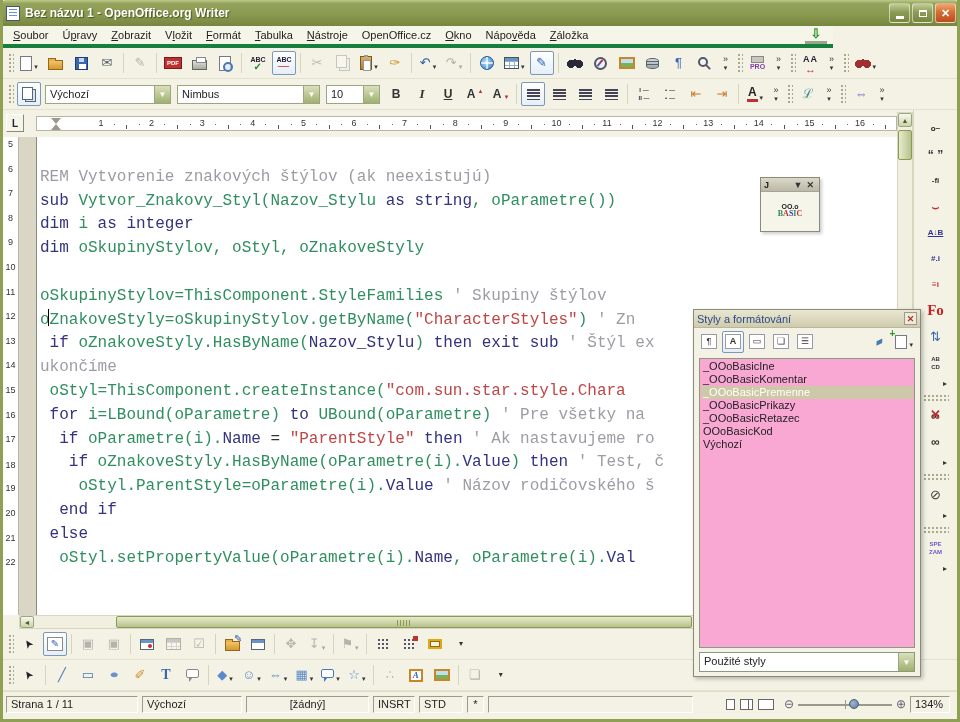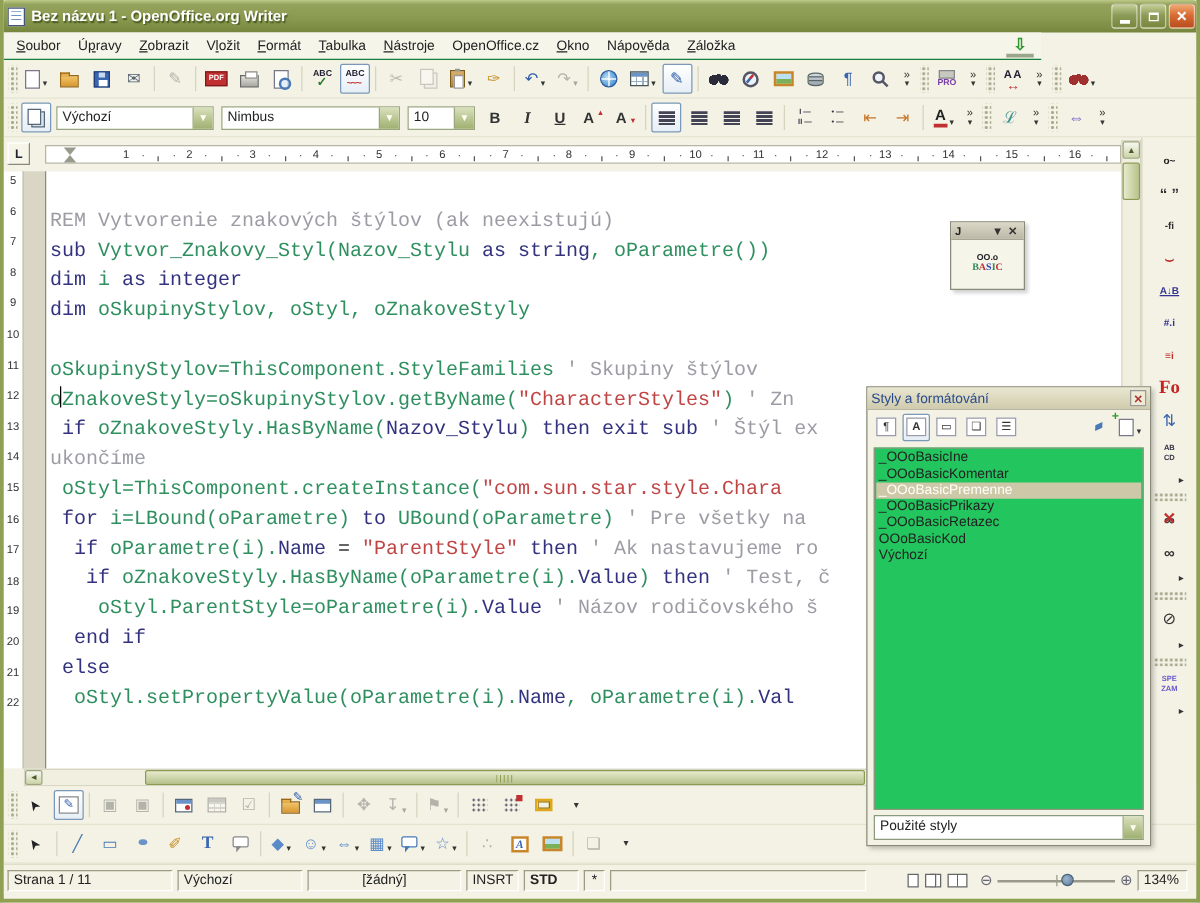--- a/index.html
+++ b/index.html
@@ -16,21 +16,21 @@
     background:repeating-linear-gradient(180deg,#6A93C8 0 1px,transparent 1px 3px);}
   .wtitle{flex:1;color:#fff;font-weight:bold;font-size:12px;text-shadow:1px 1px 1px #46571F;
     white-space:nowrap;overflow:hidden;}
   .cap{width:21px;height:20px;margin-left:2px;border:1px solid #FFF8;border-radius:3px;
     background:linear-gradient(180deg,#C2CE96,#8C9C58 45%,#77873F);display:flex;align-items:center;justify-content:center;}
   .cap.close{background:linear-gradient(180deg,#EFA871,#D96C35 45%,#B84E1E);color:#fff;font-weight:bold;font-size:11px;}
   .mglyph{width:8px;height:3px;background:#fff;margin-top:9px;}
   .xglyph{width:8px;height:7px;border:1px solid #fff;border-top-width:2px;background:transparent;}
   
   .menubar{position:absolute;left:0;top:26px;width:830px;height:22px;display:flex;align-items:center;
-    background:#F6F5EA;border-bottom:1px solid #15803d;padding-left:3px;}
+    background:#F6F5EA;border-bottom:4px solid #15803d;padding-left:3px;}
   .mi{padding:3px 7px;white-space:nowrap;cursor:default;}
   .menuspacer{flex:1;}
   .upd{width:22px;height:18px;margin-right:6px;color:#2E9A2E;font-weight:bold;font-size:13px;
     display:flex;align-items:center;justify-content:center;border-bottom:3px solid #9AA68A;}
   
   .trow{position:absolute;left:0;width:954px;height:31px;display:flex;align-items:center;
     background:#F3F2E5;border-bottom:1px solid #E4E2CE;padding:0 2px;overflow:hidden;white-space:nowrap;}
   .tb{min-width:24px;height:24px;display:inline-flex;align-items:center;justify-content:center;
     border:1px solid transparent;border-radius:2px;margin:0 1px;padding:0 2px;position:relative;flex:none;}
   .tb.act{background:linear-gradient(#FFFFFF,#E6EEF6);border-color:#7A98B8;}
@@ -169,21 +169,21 @@
   .panel{position:absolute;left:690px;top:309px;width:228px;height:368px;background:#F3F2E5;
     border:1px solid #8A8A7A;box-shadow:2px 2px 4px #00000040;z-index:40;}
   .ptitle{height:18px;background:linear-gradient(180deg,#EAE7D2,#CFCBAC);display:flex;align-items:center;
     padding:0 3px;border-bottom:1px solid #B8B5A0;}
   .ptitle .txt{flex:1;font-weight:normal;font-size:11px;color:#2A4A8A;}
   .pclose{width:13px;height:13px;background:#EDEAD6;border:1px solid #999;display:flex;align-items:center;
     justify-content:center;color:#B03030;font-weight:bold;font-size:9px;}
   .ptools{height:27px;display:flex;align-items:center;padding:0 3px;}
   .ptools .tb{min-width:22px;height:22px;}
   .gap{flex:1;}
-  .plist{position:absolute;left:5px;right:5px;top:48px;bottom:28px;background:#22c55e;
+  .plist{position:absolute;left:5px;right:5px;top:48px;bottom:28px;background:#f9a8d4;
     border:1px solid #8A9A7E;overflow:hidden;padding:1px;}
   .pitem{height:13px;line-height:13px;font-size:11px;padding-left:2px;white-space:nowrap;}
   .pitem.sel{background:#CDC8A8;color:#FFFFF8;}
   .pcombo{position:absolute;left:5px;right:5px;bottom:4px;height:20px;background:#fff;
     border:1px solid #8A9A7E;display:flex;}
   
   .bfloat{position:absolute;left:757px;top:177px;width:60px;height:55px;background:#F6F5EA;
     border:1px solid #8A8A7A;box-shadow:2px 2px 3px #00000030;z-index:30;}
   .bftitle{height:14px;background:linear-gradient(#DCD8C8,#BCB8A8);display:flex;align-items:center;
     padding:0 3px;font-weight:bold;font-size:9px;color:#222;border-bottom:1px solid #A8A494;}
@@ -766,21 +766,21 @@
         <span class="gl mini">▾</span>
       </span>
     </div>
 
   <div class="statusbar">
     <span id="sfields" style="display:flex;align-items:center;">
         <span class="sfield" style="width: 132px;">Strana 1 / 11</span>
         <span class="sfield" style="width: 100px;">Výchozí</span>
         <span class="sfield ctr" style="width: 123px;">[žádný]</span>
         <span class="sfield" style="width: 42px;">INSRT</span>
-        <span class="sfield" style="width: 44px; font-weight: bold;">STD</span>
+        <span class="sfield" style="width: 44px;">STD</span>
         <span class="sfield ctr" style="width: 17px;">*</span>
         <span class="sfield" style="width: 205px;"></span>
       </span>
     <span style="flex:1;"></span>
     <span class="viewicons">
       <span class="vp1"></span>
       <span class="vp2"></span>
       <span class="vp3"></span>
     </span>
     <span class="slider">

